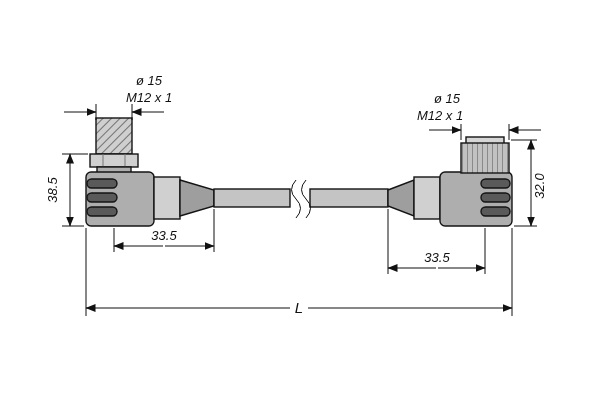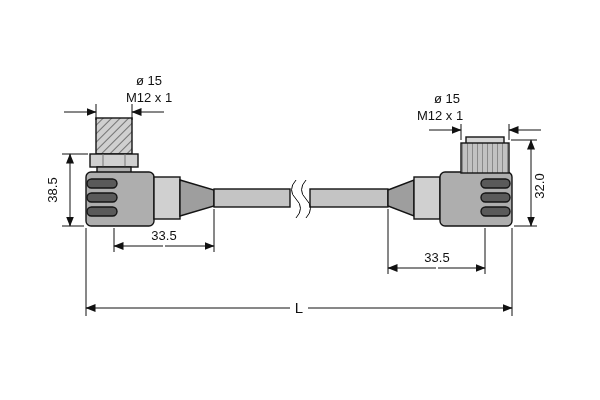--- a/index.html
+++ b/index.html
@@ -1,18 +1,19 @@
 <!DOCTYPE html>
 <html><head>
 <meta charset="utf-8">
 <style>
   html,body{margin:0;padding:0;background:#ffffff;}
   .stage{
     position:relative;width:600px;height:400px;background:#ffffff;overflow:hidden;
     font-family:"Liberation Sans",sans-serif;
+    font-style:italic;
   }
   svg{display:block;}
   text{
     font-family:"Liberation Sans",sans-serif;
     font-size:13px;
     fill:#111111;
   }
   .dim-text{font-size:13px;}
   .len-text{font-size:15px;}
   .dim-line{stroke:#111111;stroke-width:1;fill:none;}

